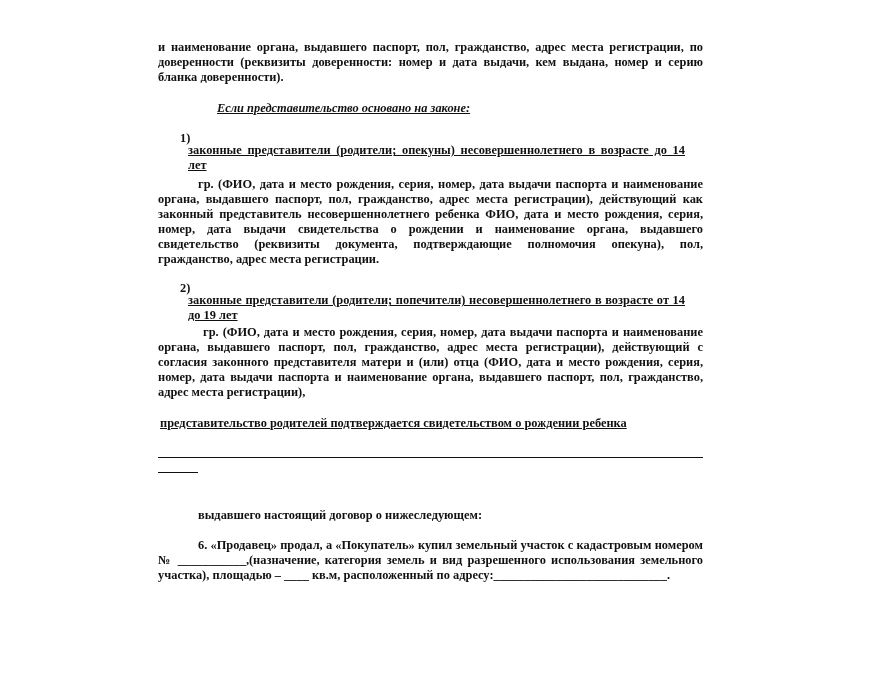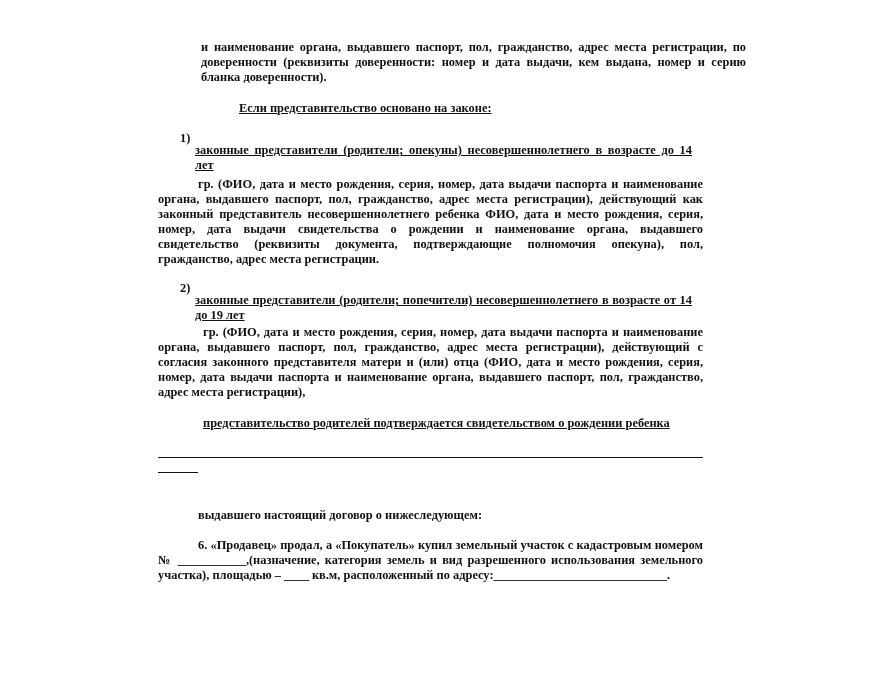--- a/index.html
+++ b/index.html
@@ -1,37 +1,37 @@
 <!DOCTYPE html>
 <html><head>
   <meta charset="utf-8">
   <style>
     html, body { margin: 0; padding: 0; background: #ffffff; }
     body { width: 870px; height: 678px; position: relative; overflow: hidden;
            font-family: "Liberation Serif", serif; color: #111; }
     .page { position: absolute; left: 158px; top: 0; width: 545px; }
     .p { position: absolute; left: 0; width: 545px; font-size: 12.4px; line-height: 15px;
          text-align: justify; margin: 0; font-weight: bold; }
-    .b { font-weight: bold; margin-left: 43px; }
+    .b { font-weight: bold; }
     .u { text-decoration: underline; }
     .j-last { text-align-last: left; }
     .indent { text-indent: 40px; }
     .num { position: absolute; left: 22px; font-weight: bold; font-size: 12.4px; line-height: 15px; }
-    .numtxt { position: absolute; left: 37px; width: 497px; font-weight: bold; text-decoration: underline;
+    .numtxt { position: absolute; left: 30px; width: 497px; font-weight: bold; text-decoration: underline;
               font-size: 12.4px; line-height: 15px; text-align: justify; }
     .line { position: absolute; border-top: 1px solid #111; height: 0; }
   </style>
 </head>
 <body>
 
 <div class="page">
 
   <p class="p b j-last" style="top:40px;">и наименование органа, выдавшего паспорт, пол, гражданство, адрес места регистрации, по доверенности (реквизиты доверенности: номер и дата выдачи, кем выдана, номер и серию бланка доверенности).</p>
 
-  <p class="p b u" style="top:101px; left:38px; width:auto;">Если представительство основано на законе:</p>
+  <p class="p b u" style="top:101px; left:59px; width:auto;font-style:italic;">Если представительство основано на законе:</p>
 
   <span class="num" style="top:131px;">1)</span>
   <p class="numtxt j-last" style="top:131px;">законные представители (родители; опекуны) несовершеннолетнего в возрасте до 14 лет</p>
 
   <p class="p indent j-last" style="top:177px;">гр. (ФИО, дата и место рождения, серия, номер, дата выдачи паспорта и наименование органа, выдавшего паспорт, пол, гражданство, адрес места регистрации), действующий как законный представитель несовершеннолетнего ребенка ФИО, дата и место рождения, серия, номер, дата выдачи свидетельства о рождении и наименование органа, выдавшего свидетельство (реквизиты документа, подтверждающие полномочия опекуна), пол, гражданство, адрес места регистрации.</p>
 
   <span class="num" style="top:281px;">2)</span>
   <p class="numtxt j-last" style="top:281px;">законные представители (родители; попечители) несовершеннолетнего в возрасте от 14 до 19 лет</p>
 
   <p class="p indent j-last" style="top:325px; text-indent:45px;">гр. (ФИО, дата и место рождения, серия, номер, дата выдачи паспорта и наименование органа, выдавшего паспорт, пол, гражданство, адрес места регистрации), действующий с согласия законного представителя матери и (или) отца (ФИО, дата и место рождения, серия, номер, дата выдачи паспорта и наименование органа, выдавшего паспорт, пол, гражданство, адрес места регистрации),</p>

